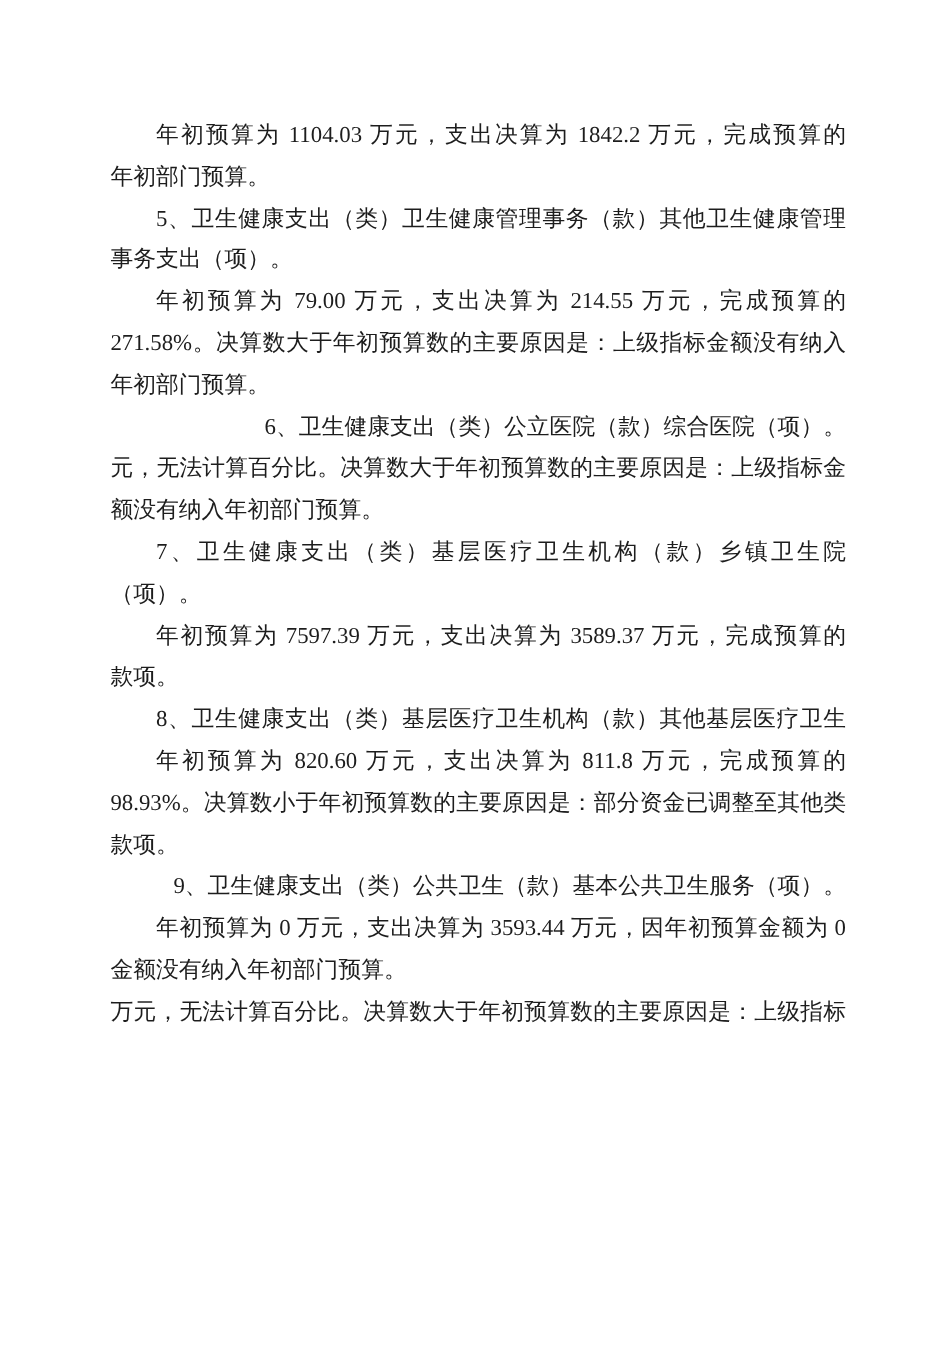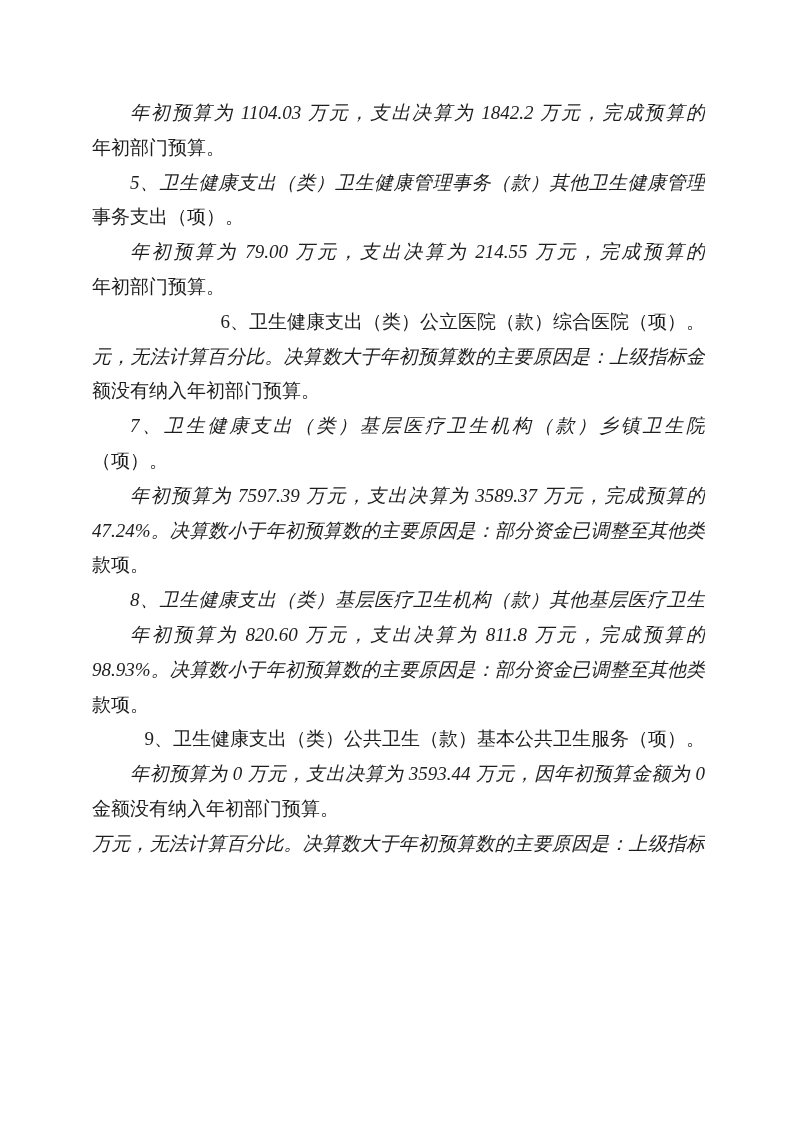--- a/index.html
+++ b/index.html
@@ -32,45 +32,44 @@
     line-height: 34.8px;
     height: 34.8px;
     overflow: hidden;
     text-align: left;
     word-break: keep-all;
   }
   .line.just {
     text-align: justify;
     text-align-last: justify;
     text-justify: inter-character;
-    font-style: italic;
   }
   .line.indent {
     text-indent: 2em;
     text-align: right;
   }
 </style>
 </head>
 <body>
 
 <div class="page">
   <div class="content">
       <div class="line indent just">年初预算为 1104.03 万元，支出决算为 1842.2 万元，完成预算的</div>
       <div class="line">年初部门预算。</div>
       <div class="line indent just">5、卫生健康支出（类）卫生健康管理事务（款）其他卫生健康管理</div>
       <div class="line">事务支出（项）。</div>
       <div class="line indent just">年初预算为 79.00 万元，支出决算为 214.55 万元，完成预算的</div>
+      <div class="line just">271.58%。决算数大于年初预算数的主要原因是：上级指标金额没有纳入</div>
       <div class="line">年初部门预算。</div>
       <div class="line indent">6、卫生健康支出（类）公立医院（款）综合医院（项）。</div>
       <div class="line just">元，无法计算百分比。决算数大于年初预算数的主要原因是：上级指标金</div>
       <div class="line">额没有纳入年初部门预算。</div>
       <div class="line indent just">7、卫生健康支出（类）基层医疗卫生机构（款）乡镇卫生院</div>
       <div class="line">（项）。</div>
       <div class="line indent just">年初预算为 7597.39 万元，支出决算为 3589.37 万元，完成预算的</div>
-      <div class="line just">47.24%。决算数小于年初预算数的主要原因是：部分资金已调整至其他类</div>
       <div class="line">款项。</div>
       <div class="line indent just">8、卫生健康支出（类）基层医疗卫生机构（款）其他基层医疗卫生</div>
       <div class="line indent just">年初预算为 820.60 万元，支出决算为 811.8 万元，完成预算的</div>
       <div class="line just">98.93%。决算数小于年初预算数的主要原因是：部分资金已调整至其他类</div>
       <div class="line">款项。</div>
       <div class="line indent">9、卫生健康支出（类）公共卫生（款）基本公共卫生服务（项）。</div>
       <div class="line indent just">年初预算为 0 万元，支出决算为 3593.44 万元，因年初预算金额为 0</div>
       <div class="line">金额没有纳入年初部门预算。</div>
       <div class="line just">万元，无法计算百分比。决算数大于年初预算数的主要原因是：上级指标</div>
     </div>

